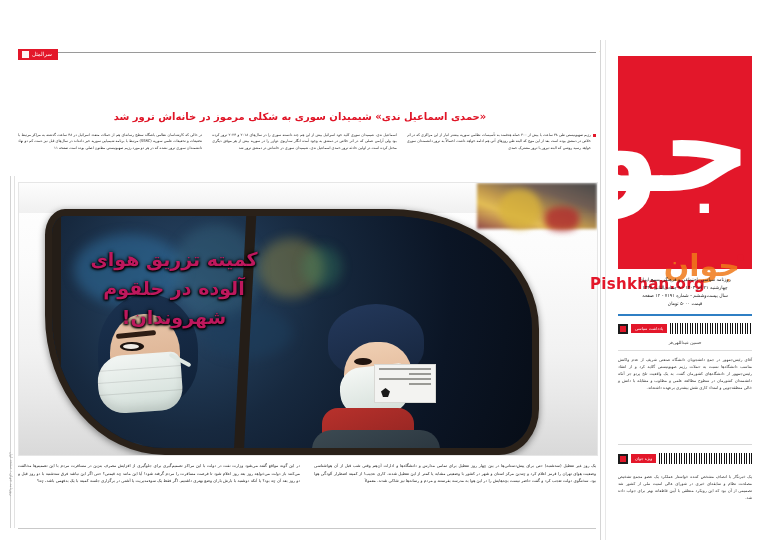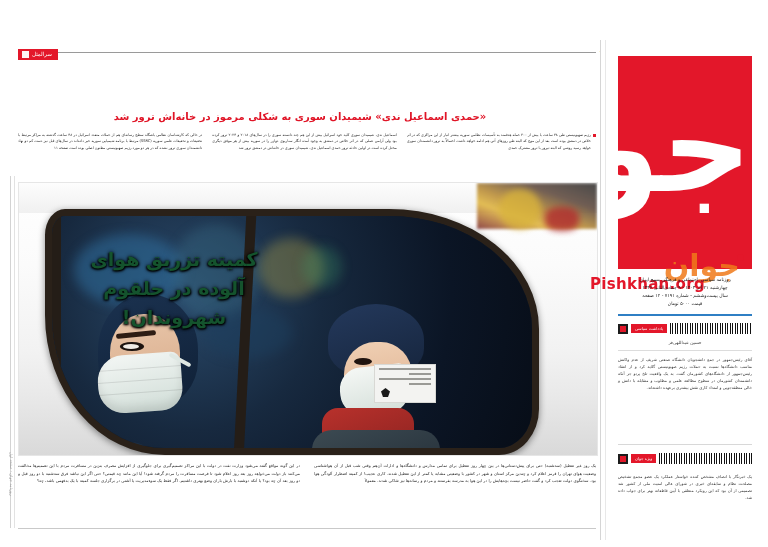--- a/index.html
+++ b/index.html
@@ -143,21 +143,21 @@
     border:1px solid #d8d8d4;}
   .sticker .s-line{height:2px;margin:3px 4px;background:#9a9a96;}
   .sticker .s-line.short{width:22px;}
   .sticker .s-glyph{position:absolute;left:6px;bottom:5px;width:9px;height:9px;background:#1a1a1a;
     clip-path:polygon(50% 0,100% 38%,78% 100%,22% 100%,0 38%);}
 
   
   .photo-title{
     position:absolute;left:60px;top:62px;width:190px;
     text-align:center;direction:rtl;
-    color:#14532d;font-weight:bold;
+    color:#be185d;font-weight:bold;
     font-size:19px;line-height:29px;
     text-shadow:0 0 4px rgba(0,0,0,.95),1px 1px 2px rgba(0,0,0,.95),-1px 1px 2px rgba(0,0,0,.85);
   }
 
   
   .bottom-wrap{
     position:absolute;left:18px;top:462px;width:578px;height:62px;
     display:flex;flex-direction:row;gap:14px;direction:rtl;
   }
   .bottom-col{

